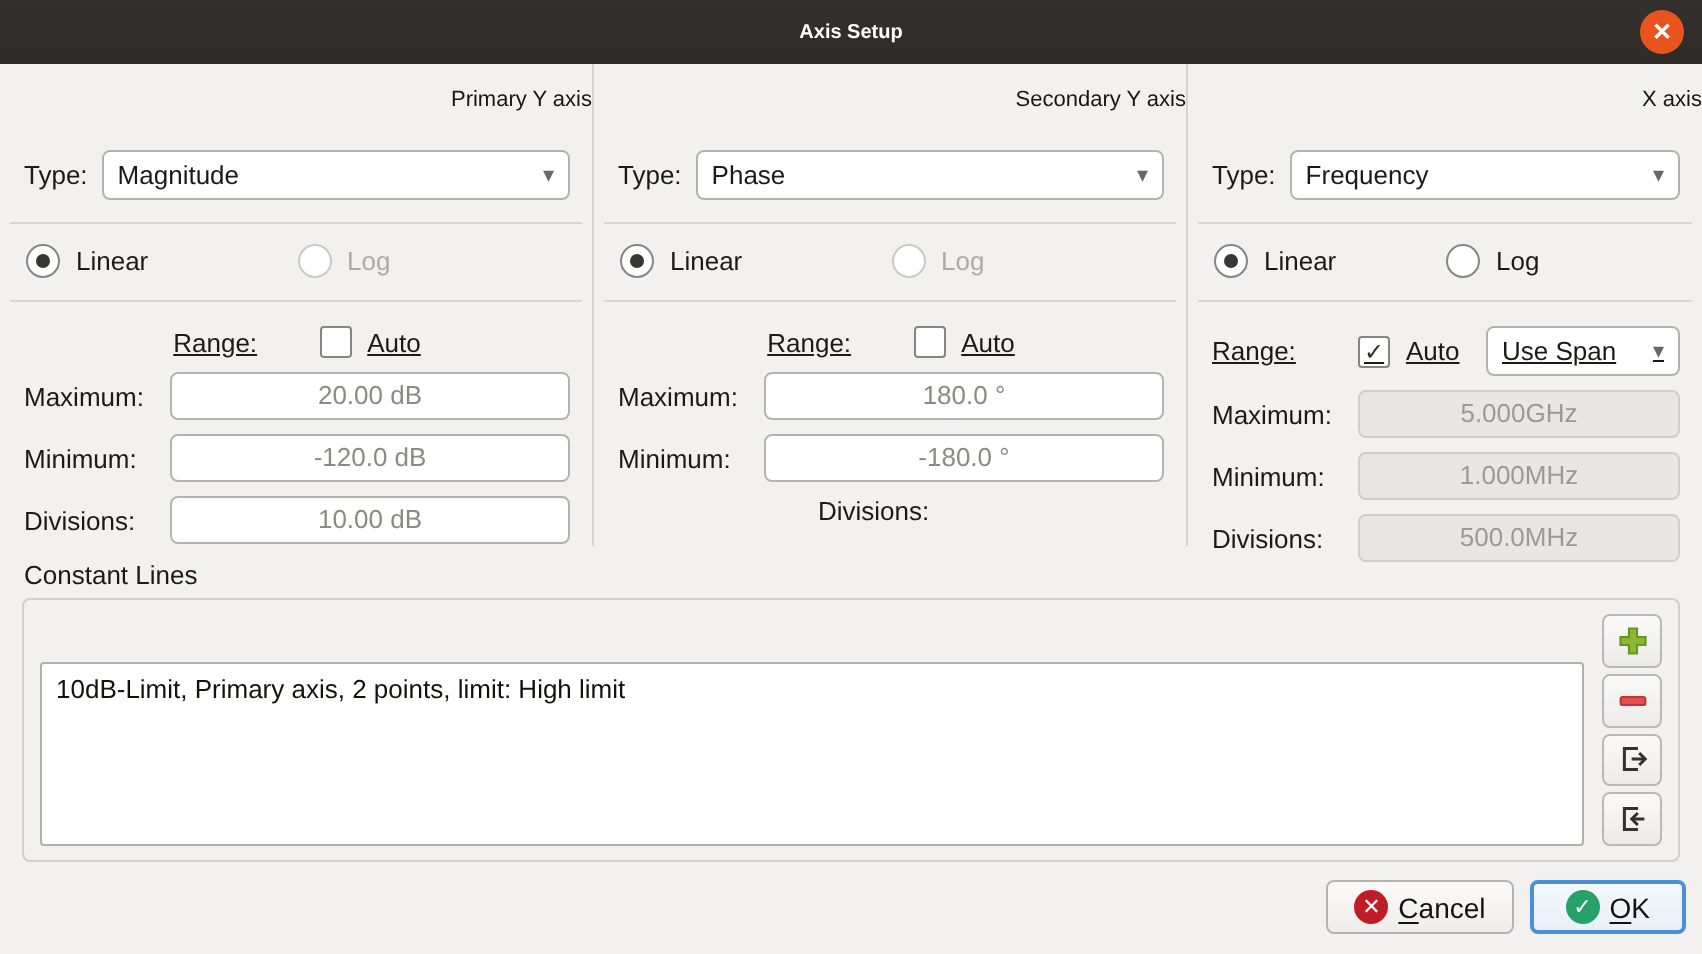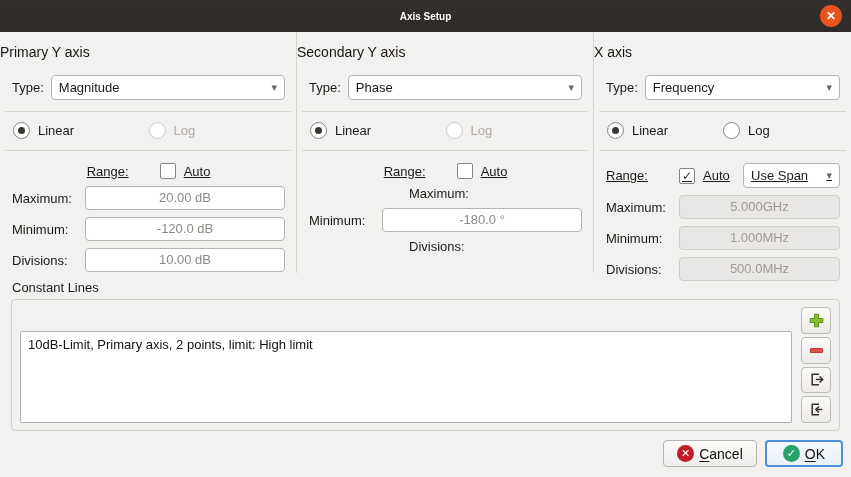--- a/index.html
+++ b/index.html
@@ -25,21 +25,21 @@
     text-align: center; cursor: pointer; display: flex; align-items: center; justify-content: center;
   }
 
   
   .columns { display: flex; height: 241px; }
   .axis-col { padding: 0 0 0 0; }
   .axis-col.c1 { width: 296px; }
   .axis-col.c2 { width: 297px; border-left: 1px solid #d7d5d2; }
   .axis-col.c3 { width: 258px; border-left: 1px solid #d7d5d2; }
 
-  .col-heading { text-align: left; font-size: 14px; padding-top: 12px; height: 34px; color: #181613; }
+  .col-heading { text-align: right; font-size: 11px; padding-top: 12px; height: 34px; color: #181613; }
 
   .row { display: flex; align-items: center; justify-content: center; }
   .type-row { margin: 9px 11px 0 12px; gap: 7px; }
   .combo {
     flex: 1; height: 25px; background: #ffffff; border: 1px solid #b5b3b0; border-radius: 4px;
     display: flex; align-items: center; padding: 0 7px; cursor: pointer;
   }
   .combo .combo-value { flex: 1; text-align: left; }
   .combo .combo-arrow { color: #6b6864; font-size: 11px; }
 
@@ -193,20 +193,21 @@
       <hr class="sep">
       <div class="row range-row">
         <span class="field-label">Range:</span>
         <span class="checkbox">
           <span class="checkbox-box"></span>
           <span>Auto</span>
         </span>
       </div>
       <div class="row field-row">
         <span class="field-label">Maximum:</span>
+        <div class="textbox">180.0 °</div>
       </div>
       <div class="row field-row">
         <span class="field-label">Minimum:</span>
         <div class="textbox">-180.0 °</div>
       </div>
       <div class="row field-row">
         <span class="field-label">Divisions:</span>
       </div>
     </div>
 

